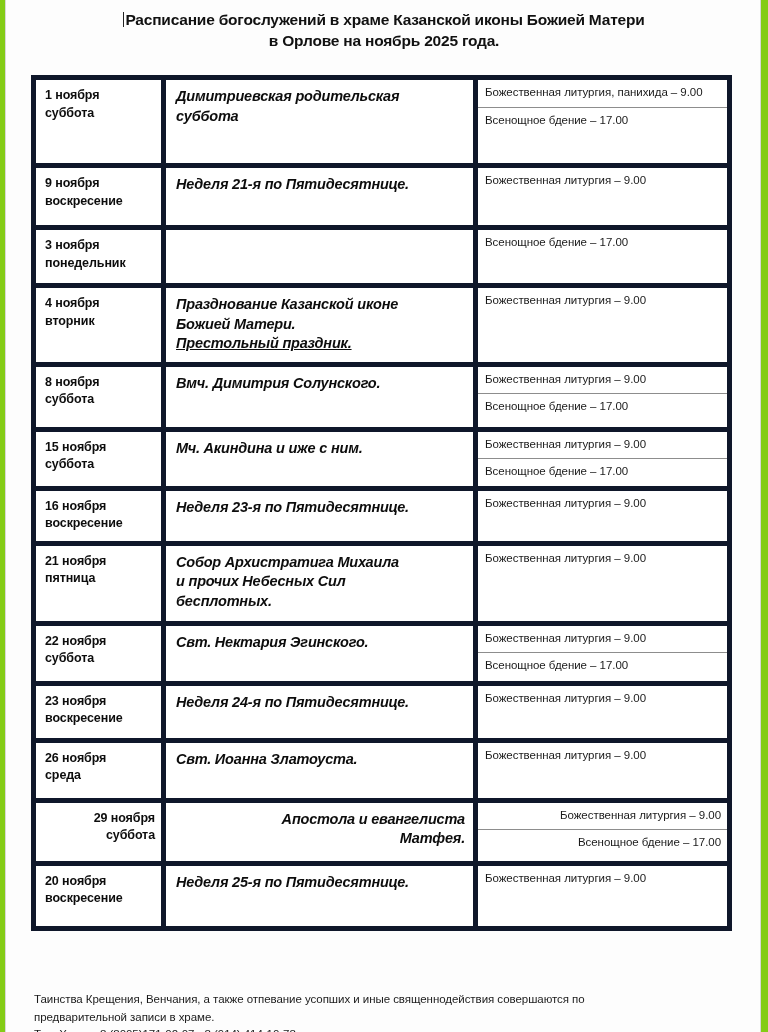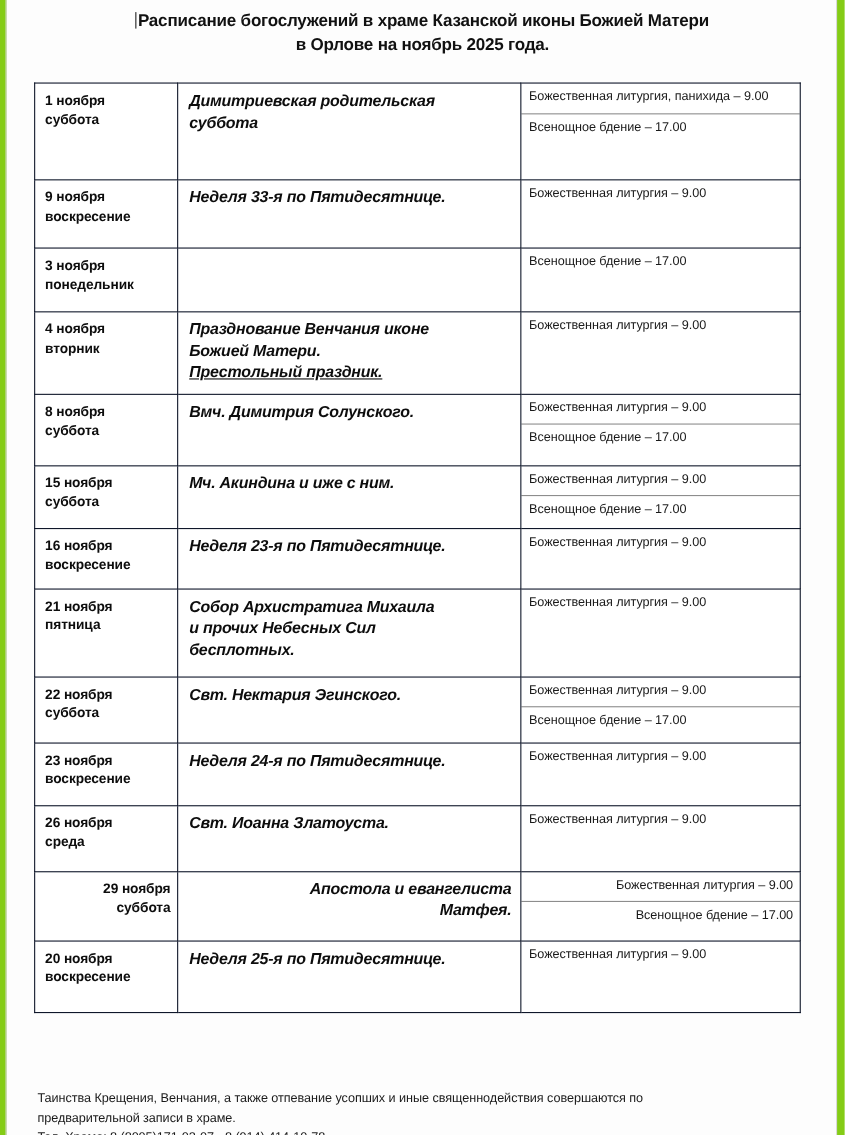--- a/index.html
+++ b/index.html
@@ -67,21 +67,21 @@
   
   .schedule {
     position: absolute;
     left: 31px;
     top: 75px;
     width: 696px;
     border-collapse: collapse;
     table-layout: fixed;
   }
   .schedule td {
-    border: 1px solid #0f172a;
+    border: 5px solid #0f172a;
     vertical-align: top;
     padding: 0;
     background: #ffffff;
   }
 
   col.c-date  { width: 130px; }
   col.c-event { width: 312px; }
   col.c-serv  { width: 254px; }
 
   .date-cell {
@@ -186,21 +186,21 @@
         </tr>
         <tr style="height: 62px;">
           <td>
             <div class="date-cell">
               <span class="d-day">9 ноября</span>
               <span class="d-wd">воскресение</span>
             </div>
           </td>
           <td>
             <div class="event-cell">
-              <span class="ev-line">Неделя 33-я по Пятидесятнице.</span>
+              <span class="ev-line">Неделя 21-я по Пятидесятнице.</span>
             </div>
           </td>
           <td class="serv-cell">
             <div class="serv-stack">
               <span class="serv-item">Божественная литургия – 9.00</span>
             </div>
           </td>
         </tr>
         <tr style="height: 58px;">
           <td>
@@ -220,21 +220,21 @@
         </tr>
         <tr style="height: 74px;">
           <td>
             <div class="date-cell">
               <span class="d-day">4 ноября</span>
               <span class="d-wd">вторник</span>
             </div>
           </td>
           <td>
             <div class="event-cell">
-              <span class="ev-line">Празднование Венчания иконе</span>
+              <span class="ev-line">Празднование Казанской иконе</span>
               <span class="ev-line">Божией Матери.</span>
               <span class="ev-line underline">Престольный праздник.</span>
             </div>
           </td>
           <td class="serv-cell">
             <div class="serv-stack">
               <span class="serv-item">Божественная литургия – 9.00</span>
             </div>
           </td>
         </tr>

